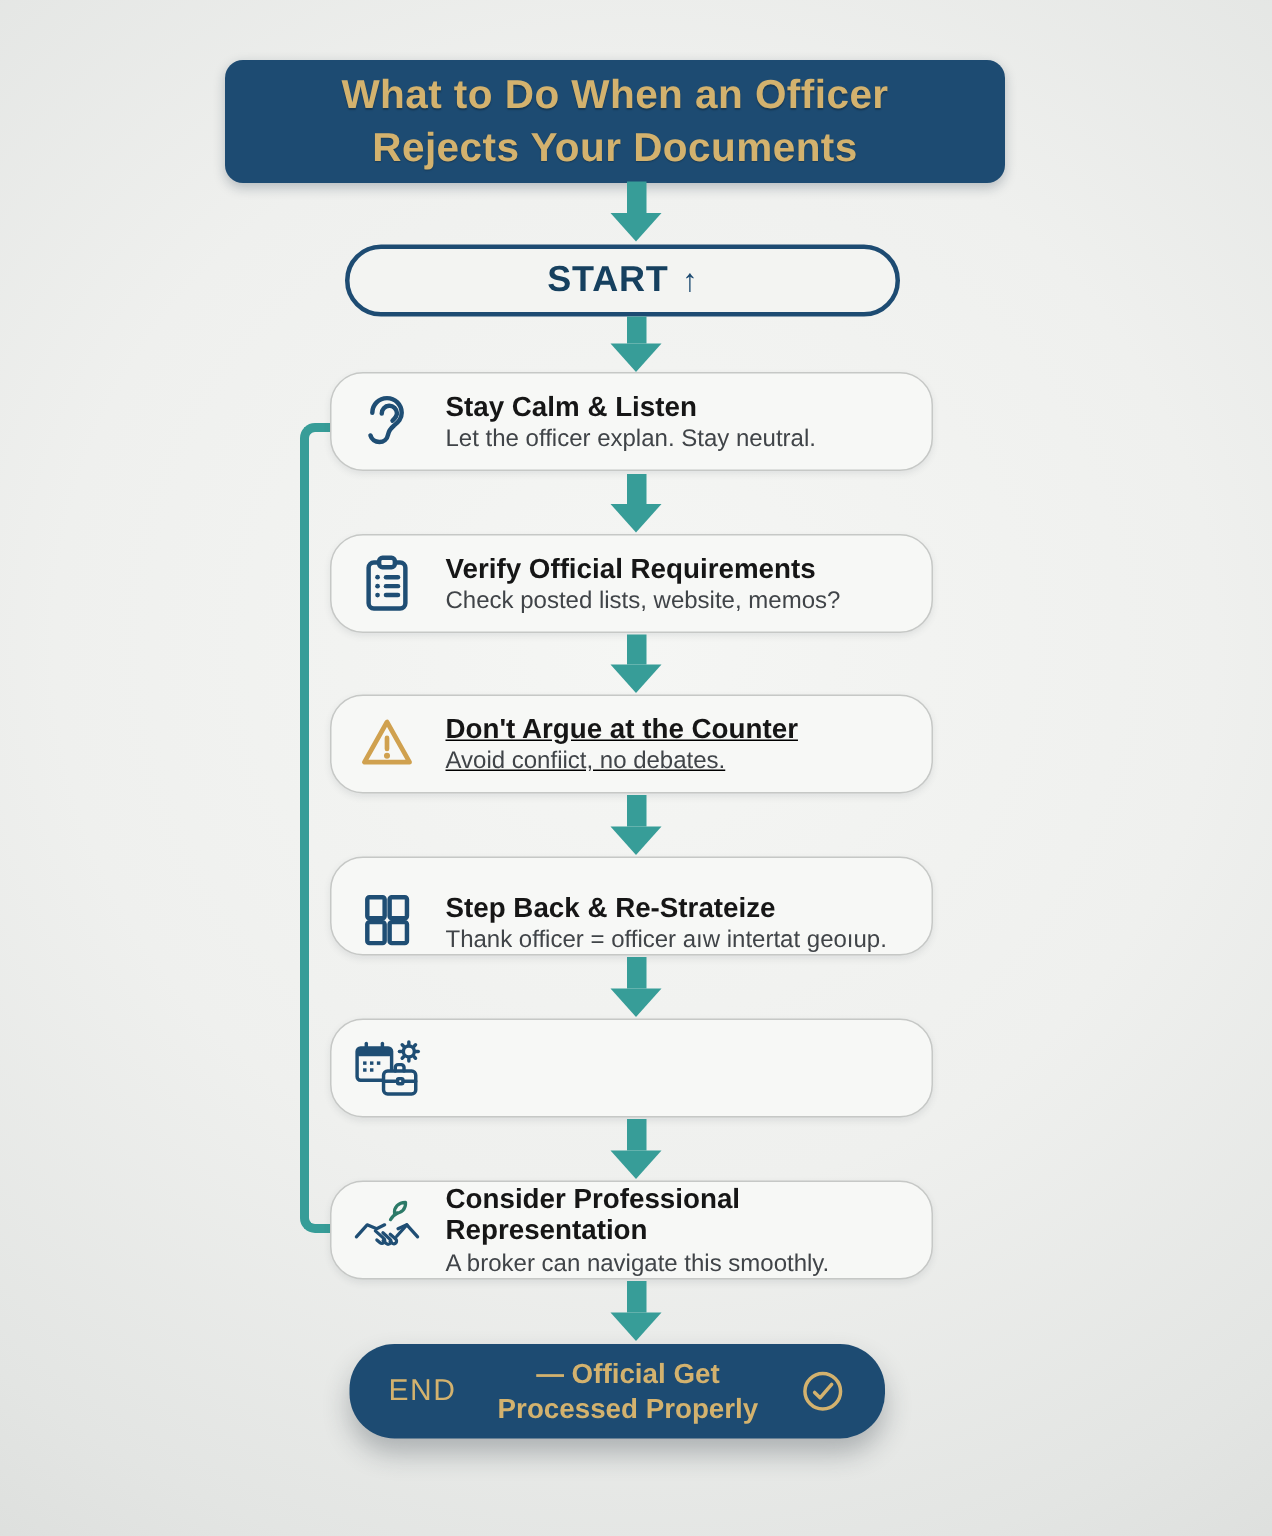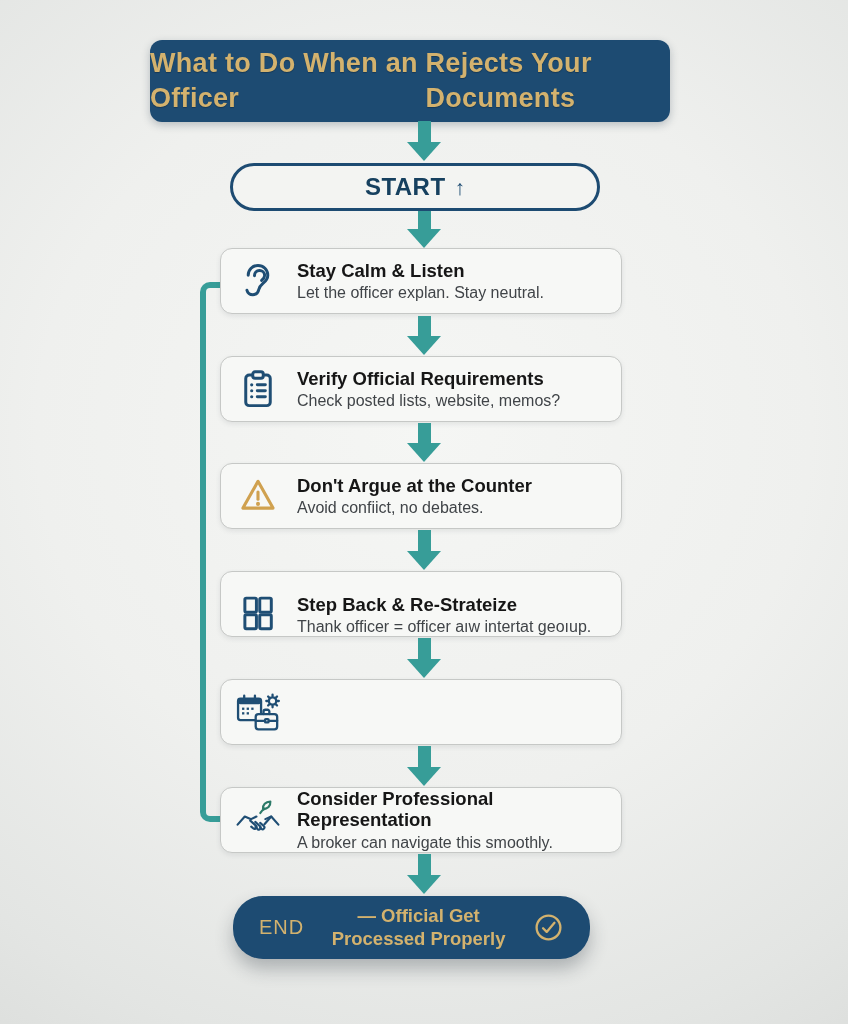--- a/index.html
+++ b/index.html
@@ -5,21 +5,21 @@
   html,body{margin:0;padding:0;background:#e7e9e7;}
   .canvas{
     position:relative;width:848px;height:1024px;margin:0 auto;overflow:hidden;
     background:radial-gradient(95% 75% at 50% 42%, #f5f6f4 0%, #eff0ee 48%, #e3e5e3 82%, #d4d6d4 115%);
     font-family:"Liberation Sans", sans-serif;
   }
   
   .header{
     position:absolute;left:150px;top:40px;width:520px;height:82px;
     background:#1d4b72;border-radius:12px;
-    display:flex;flex-direction:row;align-items:center;justify-content:center;
+    display:flex;flex-direction:column;align-items:center;justify-content:center;
     box-shadow:0 3px 8px rgba(20,40,60,.25);
   }
   .header .line{
     color:#d3b26e;font-size:27px;font-weight:bold;line-height:1.3;letter-spacing:.3px;
     text-shadow:0 1px 1px rgba(0,0,0,.25);
   }
   
   .arrow{position:absolute;left:407px;width:34px;display:flex;flex-direction:column;align-items:center;z-index:2;}
   .arrow .stem{width:13px;flex:1;background:#379d98;}
   .arrow .head{width:0;height:0;border-left:17px solid transparent;border-right:17px solid transparent;border-top:19px solid #379d98;}
@@ -33,21 +33,21 @@
   .start .txt{color:#1d4b72;font-size:17px;}
   .start .up{color:#1d4b72;font-size:21px;font-weight:bold;line-height:1;}
   
   .connector{
     position:absolute;left:200px;top:282px;width:24px;height:540px;box-sizing:border-box;
     border:6px solid #379d98;border-right:none;border-radius:10px 0 0 10px;z-index:0;
   }
   
   .card{
     position:absolute;left:220px;width:402px;height:66px;box-sizing:border-box;
-    background:#f7f8f6;border:1.5px solid #c6c8c6;border-radius:12px;
+    background:#f7f8f6;border:1.5px solid #c6c8c6;border-radius:22px;
     display:flex;align-items:center;padding-left:14px;gap:16px;z-index:1;
     box-shadow:0 2px 5px rgba(60,70,80,.10);
   }
   .card .icon{width:46px;height:46px;display:flex;align-items:center;justify-content:center;flex:0 0 46px;}
   .card .tcol{display:flex;flex-direction:column;gap:2px;}
   .card .title{font-size:18.5px;font-weight:bold;color:#161616;line-height:1.15;}
   .card .sub{font-size:16px;color:#404448;line-height:1.2;}
   
   .end{
     position:absolute;left:233px;top:896px;width:357px;height:63px;box-sizing:border-box;
@@ -121,21 +121,21 @@
       <div class="title">Verify Official Requirements</div>
       <div class="sub">Check posted lists, website, memos?</div>
     </div>
   </div>
 
   <div class="arrow" style="top:423px;height:39px;">
     <div class="stem"></div>
       <div class="head"></div>
   </div>
 
-  <div class="card" style="top:463px;">
+  <div class="card" style="top:463px;text-decoration:underline;">
     <span class="icon">
       <svg width="44" height="44" viewBox="0 0 24 24" fill="none" stroke="#d0a14f" stroke-width="1.7" stroke-linecap="round" stroke-linejoin="round">
         <path d="M12 4 3.8 18.6h16.4L12 4z"></path>
         <line x1="12" y1="9.8" x2="12" y2="13.8"></line>
         <circle cx="12" cy="16.3" r="1.1" fill="#d0a14f" stroke="none"></circle>
       </svg>
     </span>
     <div class="tcol">
       <div class="title">Don't Argue at the Counter</div>
       <div class="sub">Avoid confiict, no debates.</div>

